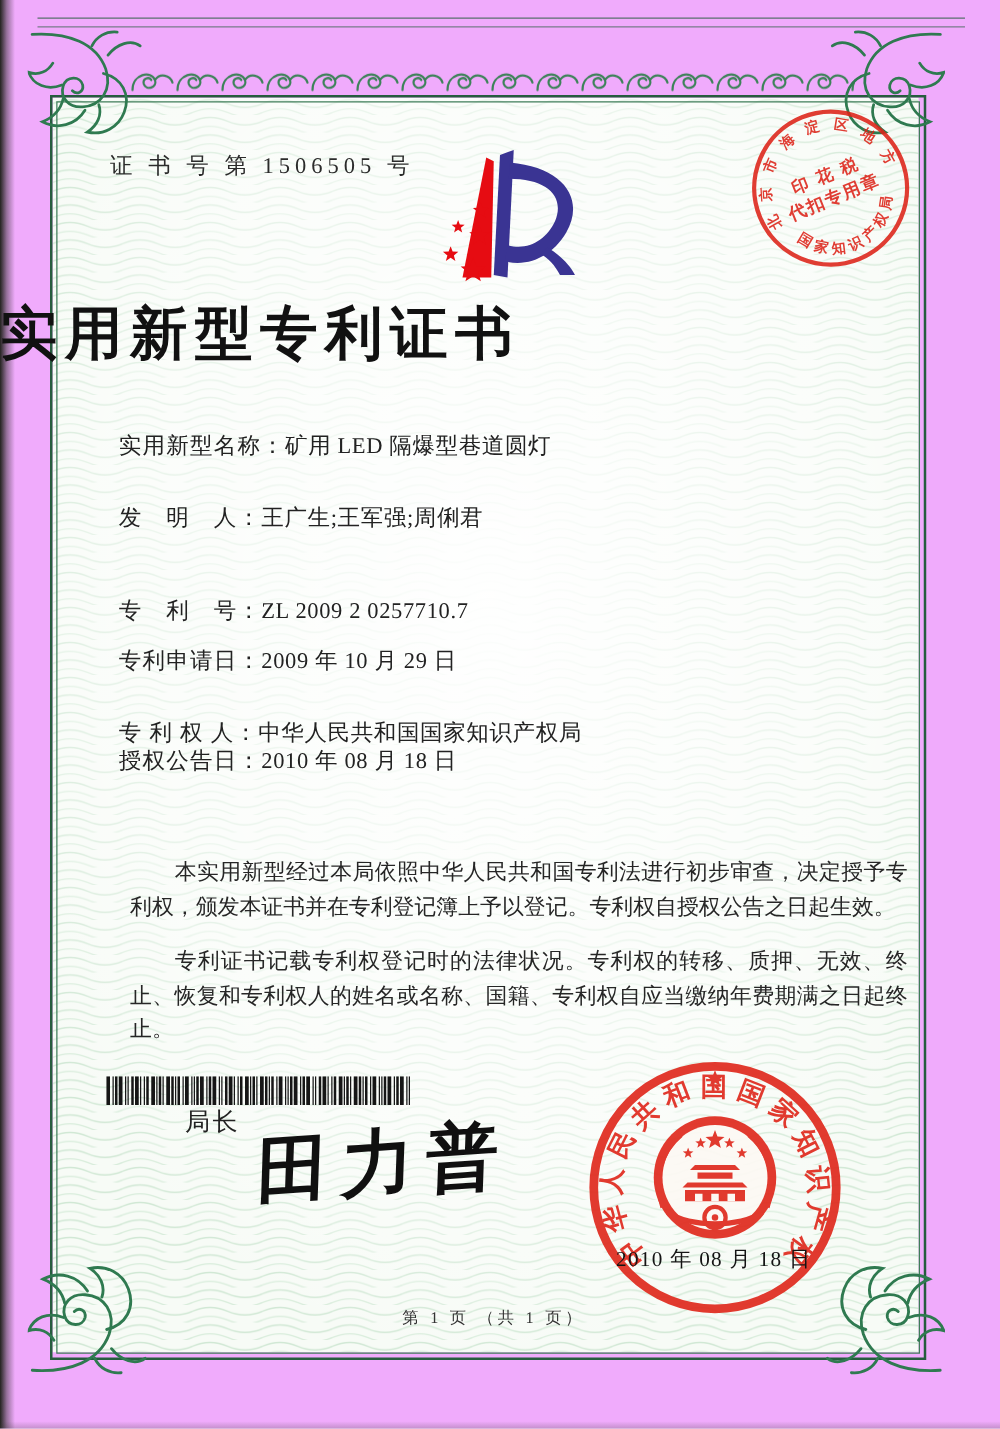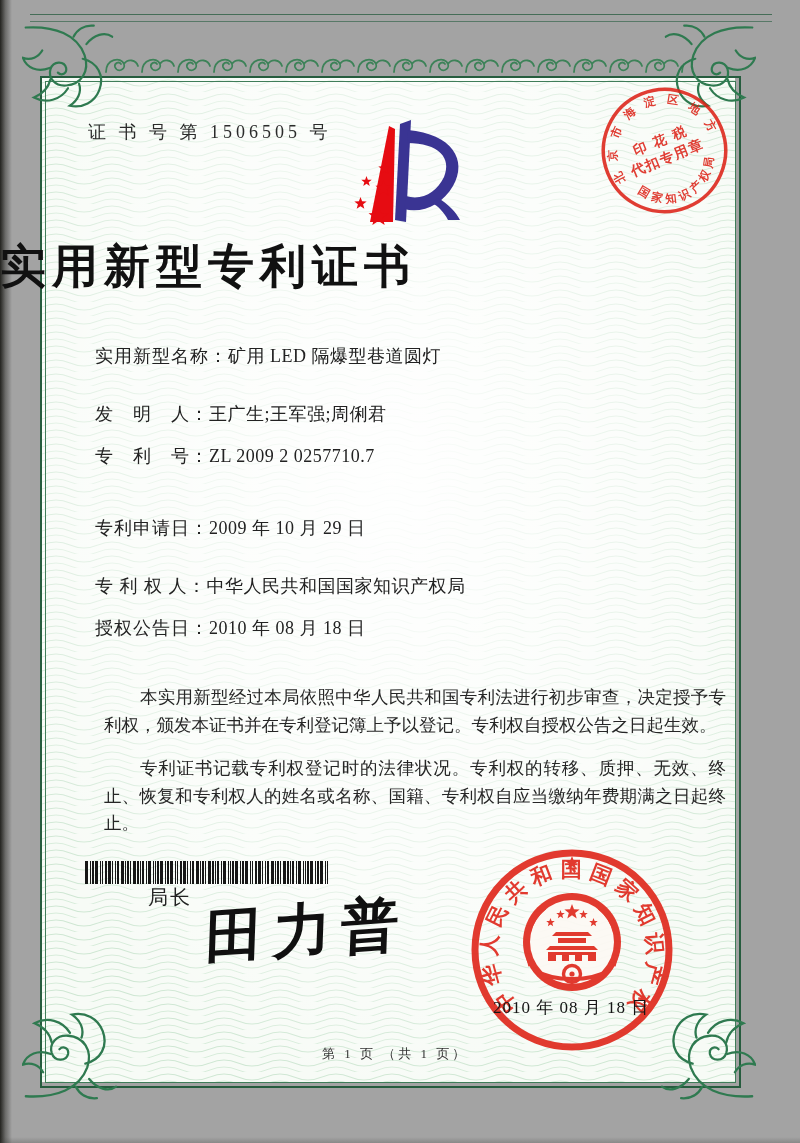--- a/index.html
+++ b/index.html
@@ -1,18 +1,18 @@
 <!DOCTYPE html>
 <html><head>
 <meta charset="utf-8">
 <style>
   html,body{margin:0;padding:0;background:#e8e8e4;}
   .page{
     position:relative;width:800px;height:1143px;margin:0 auto;
-    background:#a3a3a3;overflow:hidden;
+    background:#f0abfc;overflow:hidden;
     font-family:"Liberation Serif","DejaVu Serif",serif;color:#1e1e1e;
   }
   
   .scan-edge-left{position:absolute;left:0;top:0;width:12px;height:100%;
     background:linear-gradient(to right,#23231f 0%,rgba(40,40,36,.45) 45%,rgba(40,40,36,0) 100%);}
   .scan-edge-bottom{position:absolute;left:0;bottom:0;width:100%;height:6px;
     background:linear-gradient(to top,rgba(60,60,55,.25),rgba(60,60,55,0));}
   
   .outer-rule{position:absolute;left:30px;right:28px;top:14px;height:6px;
     border-top:1px solid rgba(38,92,62,.75);border-bottom:1px solid rgba(38,92,62,.6);}
@@ -135,30 +135,30 @@
     </svg>
 
     <div class="title">实用新型专利证书</div>
 
     <div class="field" style="top:344px">
       <span class="flabel">实用新型名称：</span><span class="fvalue">矿用 LED 隔爆型巷道圆灯</span>
     </div>
     <div class="field" style="top:402px">
       <span class="flabel">发　明　人：</span><span class="fvalue">王广生;王军强;周俐君</span>
     </div>
-    <div class="field" style="top:444px">
+    <div class="field" style="top:476px">
       <span class="flabel">专　利　号：</span><span class="fvalue">ZL 2009 2 0257710.7</span>
     </div>
     <div class="field" style="top:516px">
       <span class="flabel">专利申请日：</span><span class="fvalue">2009 年 10 月 29 日</span>
     </div>
     <div class="field" style="top:574px">
       <span class="flabel">专 利 权 人：</span><span class="fvalue">中华人民共和国国家知识产权局</span>
     </div>
-    <div class="field" style="top:616px">
+    <div class="field" style="top:596px">
       <span class="flabel">授权公告日：</span><span class="fvalue">2010 年 08 月 18 日</span>
     </div>
 
     <div class="paras">
       <p>本实用新型经过本局依照中华人民共和国专利法进行初步审查，决定授予专利权，颁发本证书并在专利登记簿上予以登记。专利权自授权公告之日起生效。</p>
       <p>专利证书记载专利权登记时的法律状况。专利权的转移、质押、无效、终止、恢复和专利权人的姓名或名称、国籍、专利权自应当缴纳年费期满之日起终止。</p>
     </div>
 
     <svg class="barcode" width="243" height="23">
       <path d="M0,11.5 H243" stroke="#161616" stroke-width="23" stroke-dasharray="3,2,1,1,2,1,3,2,1,1,1,2,2,1,3,1,1,2,1,1,2,2,3,1,1,1,2,1,1,2,3,1,2,1,1,1,2,2,1,1,3,2,1,1,1,1,2,1"></path>

